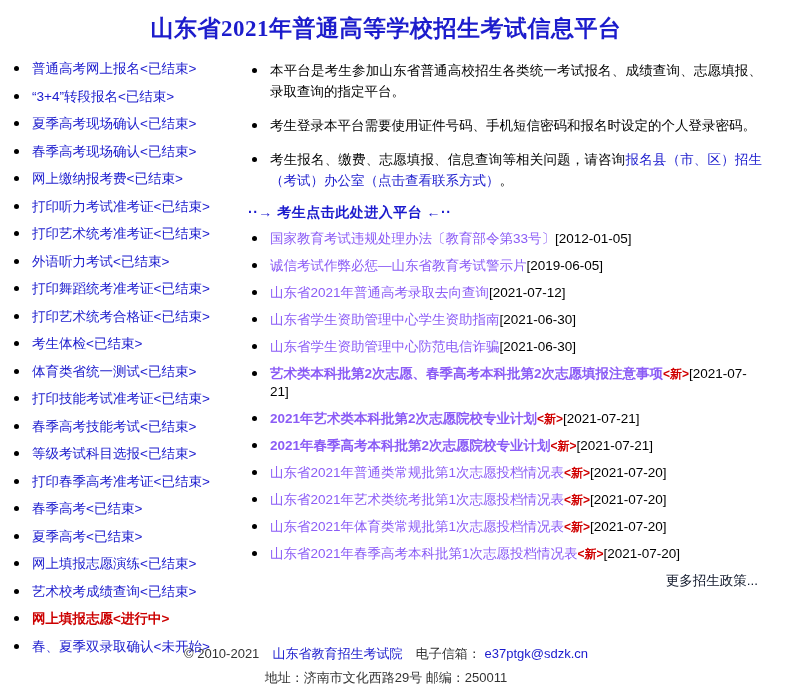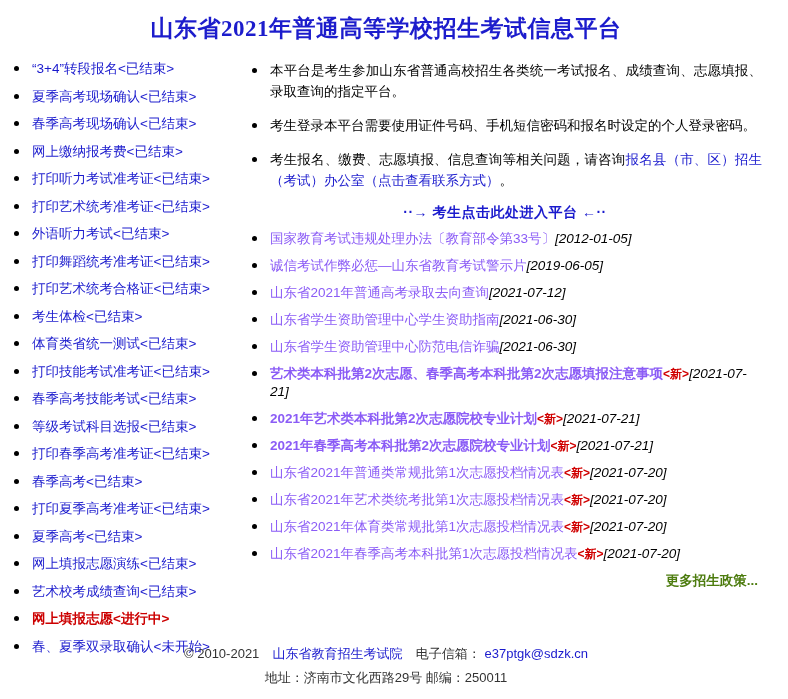--- a/index.html
+++ b/index.html
@@ -109,21 +109,20 @@
     width: 5px;
     height: 5px;
     border-radius: 50%;
     background: #000000;
   }
   .intro-list a {
     color: #1a1acd;
     text-decoration: none;
   }
   .enter-banner {
-    text-align: center;
     font-weight: bold;
     font-size: 14px;
     color: #1a1acd;
     margin: 4px 0 8px 0;
     letter-spacing: 0.5px;
   }
   .enter-banner .arrow {
     color: #1a1acd;
     font-weight: bold;
   }
@@ -157,32 +156,30 @@
   .news-list a.bold {
     font-weight: bold;
   }
   .new-tag {
     color: #d00000;
     font-weight: bold;
     font-size: 12px;
   }
   .date {
     color: #000000;
-    font-style: italic;
   }
   .more-link {
     text-align: right;
     margin-top: 2px;
     padding-right: 4px;
     font-size: 13.5px;
   }
   .more-link a {
-    color: #4d7c0f;
-    text-decoration: none;
-    font-weight: bold;
+    color: #0f172a;
+    text-decoration: none;
   }
   .footer {
     position: absolute;
     left: 0;
     right: 0;
     bottom: 9px;
     text-align: center;
     font-size: 13px;
     line-height: 24px;
     color: #333333;
@@ -205,37 +202,37 @@
 <div class="page">
 
   <div class="title-bar">
     <h1>山东省2021年普通高等学校招生考试信息平台</h1>
   </div>
 
   <div class="columns">
 
     <div class="left-col">
       <ul class="bullets" id="sidebar-list">
+          <li><a href="#"><span>普通高考网上报名</span><span class="status">&lt;已结束&gt;</span></a></li>
           <li><a href="#"><span>“3+4”转段报名</span><span class="status">&lt;已结束&gt;</span></a></li>
           <li><a href="#"><span>夏季高考现场确认</span><span class="status">&lt;已结束&gt;</span></a></li>
           <li><a href="#"><span>春季高考现场确认</span><span class="status">&lt;已结束&gt;</span></a></li>
           <li><a href="#"><span>网上缴纳报考费</span><span class="status">&lt;已结束&gt;</span></a></li>
           <li><a href="#"><span>打印听力考试准考证</span><span class="status">&lt;已结束&gt;</span></a></li>
           <li><a href="#"><span>打印艺术统考准考证</span><span class="status">&lt;已结束&gt;</span></a></li>
           <li><a href="#"><span>外语听力考试</span><span class="status">&lt;已结束&gt;</span></a></li>
           <li><a href="#"><span>打印舞蹈统考准考证</span><span class="status">&lt;已结束&gt;</span></a></li>
           <li><a href="#"><span>打印艺术统考合格证</span><span class="status">&lt;已结束&gt;</span></a></li>
           <li><a href="#"><span>考生体检</span><span class="status">&lt;已结束&gt;</span></a></li>
           <li><a href="#"><span>体育类省统一测试</span><span class="status">&lt;已结束&gt;</span></a></li>
           <li><a href="#"><span>打印技能考试准考证</span><span class="status">&lt;已结束&gt;</span></a></li>
           <li><a href="#"><span>春季高考技能考试</span><span class="status">&lt;已结束&gt;</span></a></li>
           <li><a href="#"><span>等级考试科目选报</span><span class="status">&lt;已结束&gt;</span></a></li>
           <li><a href="#"><span>打印春季高考准考证</span><span class="status">&lt;已结束&gt;</span></a></li>
           <li><a href="#"><span>春季高考</span><span class="status">&lt;已结束&gt;</span></a></li>
-          <li><a href="#"><span>打印夏季高考准考证</span><span class="status">&lt;已结束&gt;</span></a></li>
           <li><a href="#"><span>夏季高考</span><span class="status">&lt;已结束&gt;</span></a></li>
           <li><a href="#"><span>网上填报志愿演练</span><span class="status">&lt;已结束&gt;</span></a></li>
           <li><a href="#"><span>艺术校考成绩查询</span><span class="status">&lt;已结束&gt;</span></a></li>
           <li class="active"><a href="#"><span>网上填报志愿</span><span class="status">&lt;进行中&gt;</span></a></li>
           <li><a href="#"><span>春、夏季双录取确认</span><span class="status">&lt;未开始&gt;</span></a></li>
         </ul>
     </div>
 
     <div class="right-col">
 

